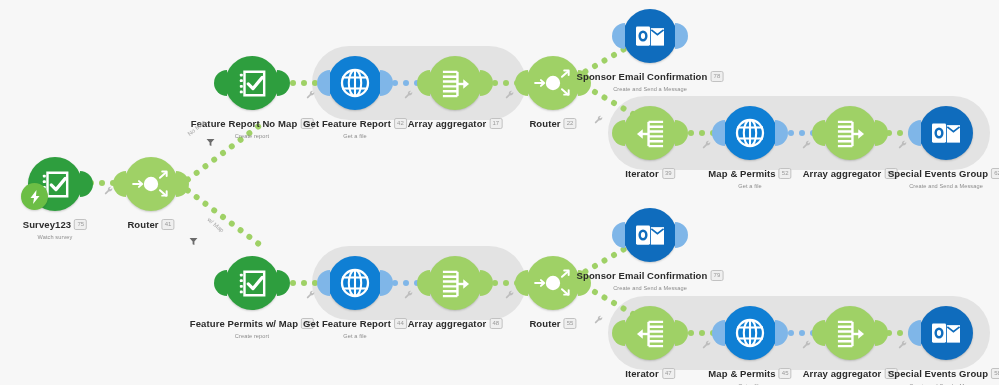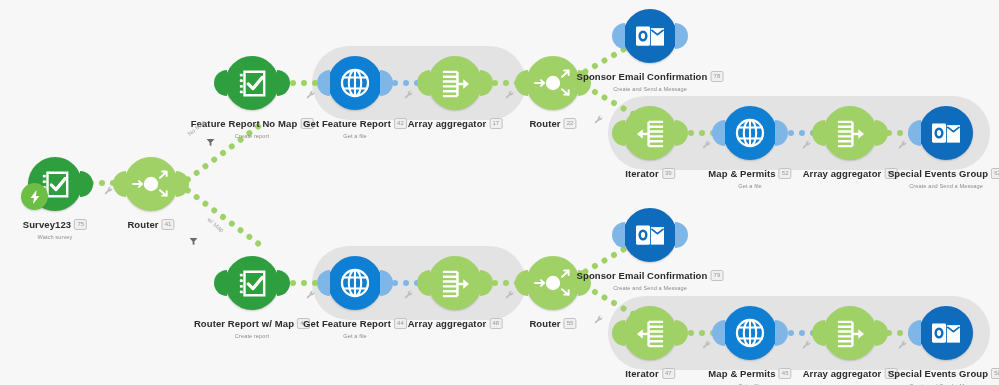--- a/index.html
+++ b/index.html
@@ -429,21 +429,21 @@
       <div class="bulb" style="background: rgb(46, 158, 62);">
         <svg width="30" height="30" viewBox="0 0 32 32">
         <rect x="3" y="6" width="3.2" height="3" rx="1" fill="white"></rect>
         <rect x="3" y="12" width="3.2" height="3" rx="1" fill="white"></rect>
         <rect x="3" y="18" width="3.2" height="3" rx="1" fill="white"></rect>
         <rect x="3" y="24" width="3.2" height="3" rx="1" fill="white"></rect>
         <path d="M8 4 H29 V29 H8 Z" fill="none" stroke="white" stroke-width="2.6"></path>
         <path d="M12 17 l5 5 l10 -12" fill="none" stroke="white" stroke-width="3.4" stroke-linecap="round" stroke-linejoin="round"></path>
       </svg>
       </div>
-      <div class="lbl"><span class="t">Router Report w/ Map</span><span class="badge">46</span><span class="s">Create report</span></div>
+      <div class="lbl"><span class="t">Feature Permits w/ Map</span><span class="badge">46</span><span class="s">Create report</span></div>
     </div>
     <div class="node" style="left: 328px; top: 256px; width: 54px; height: 54px;">
       <div class="ear l" style="background: rgb(127, 182, 232);"></div>
       <div class="ear r" style="background: rgb(127, 182, 232);"></div>
       <div class="bulb" style="background: rgb(15, 127, 212);">
         <svg width="32" height="32" viewBox="0 0 32 32">
         <circle cx="16" cy="16" r="13" fill="none" stroke="white" stroke-width="2.3"></circle>
         <ellipse cx="16" cy="16" rx="6.2" ry="13" fill="none" stroke="white" stroke-width="2.1"></ellipse>
         <line x1="3" y1="10.5" x2="29" y2="10.5" stroke="white" stroke-width="2.1"></line>
         <line x1="3" y1="21.5" x2="29" y2="21.5" stroke="white" stroke-width="2.1"></line>

